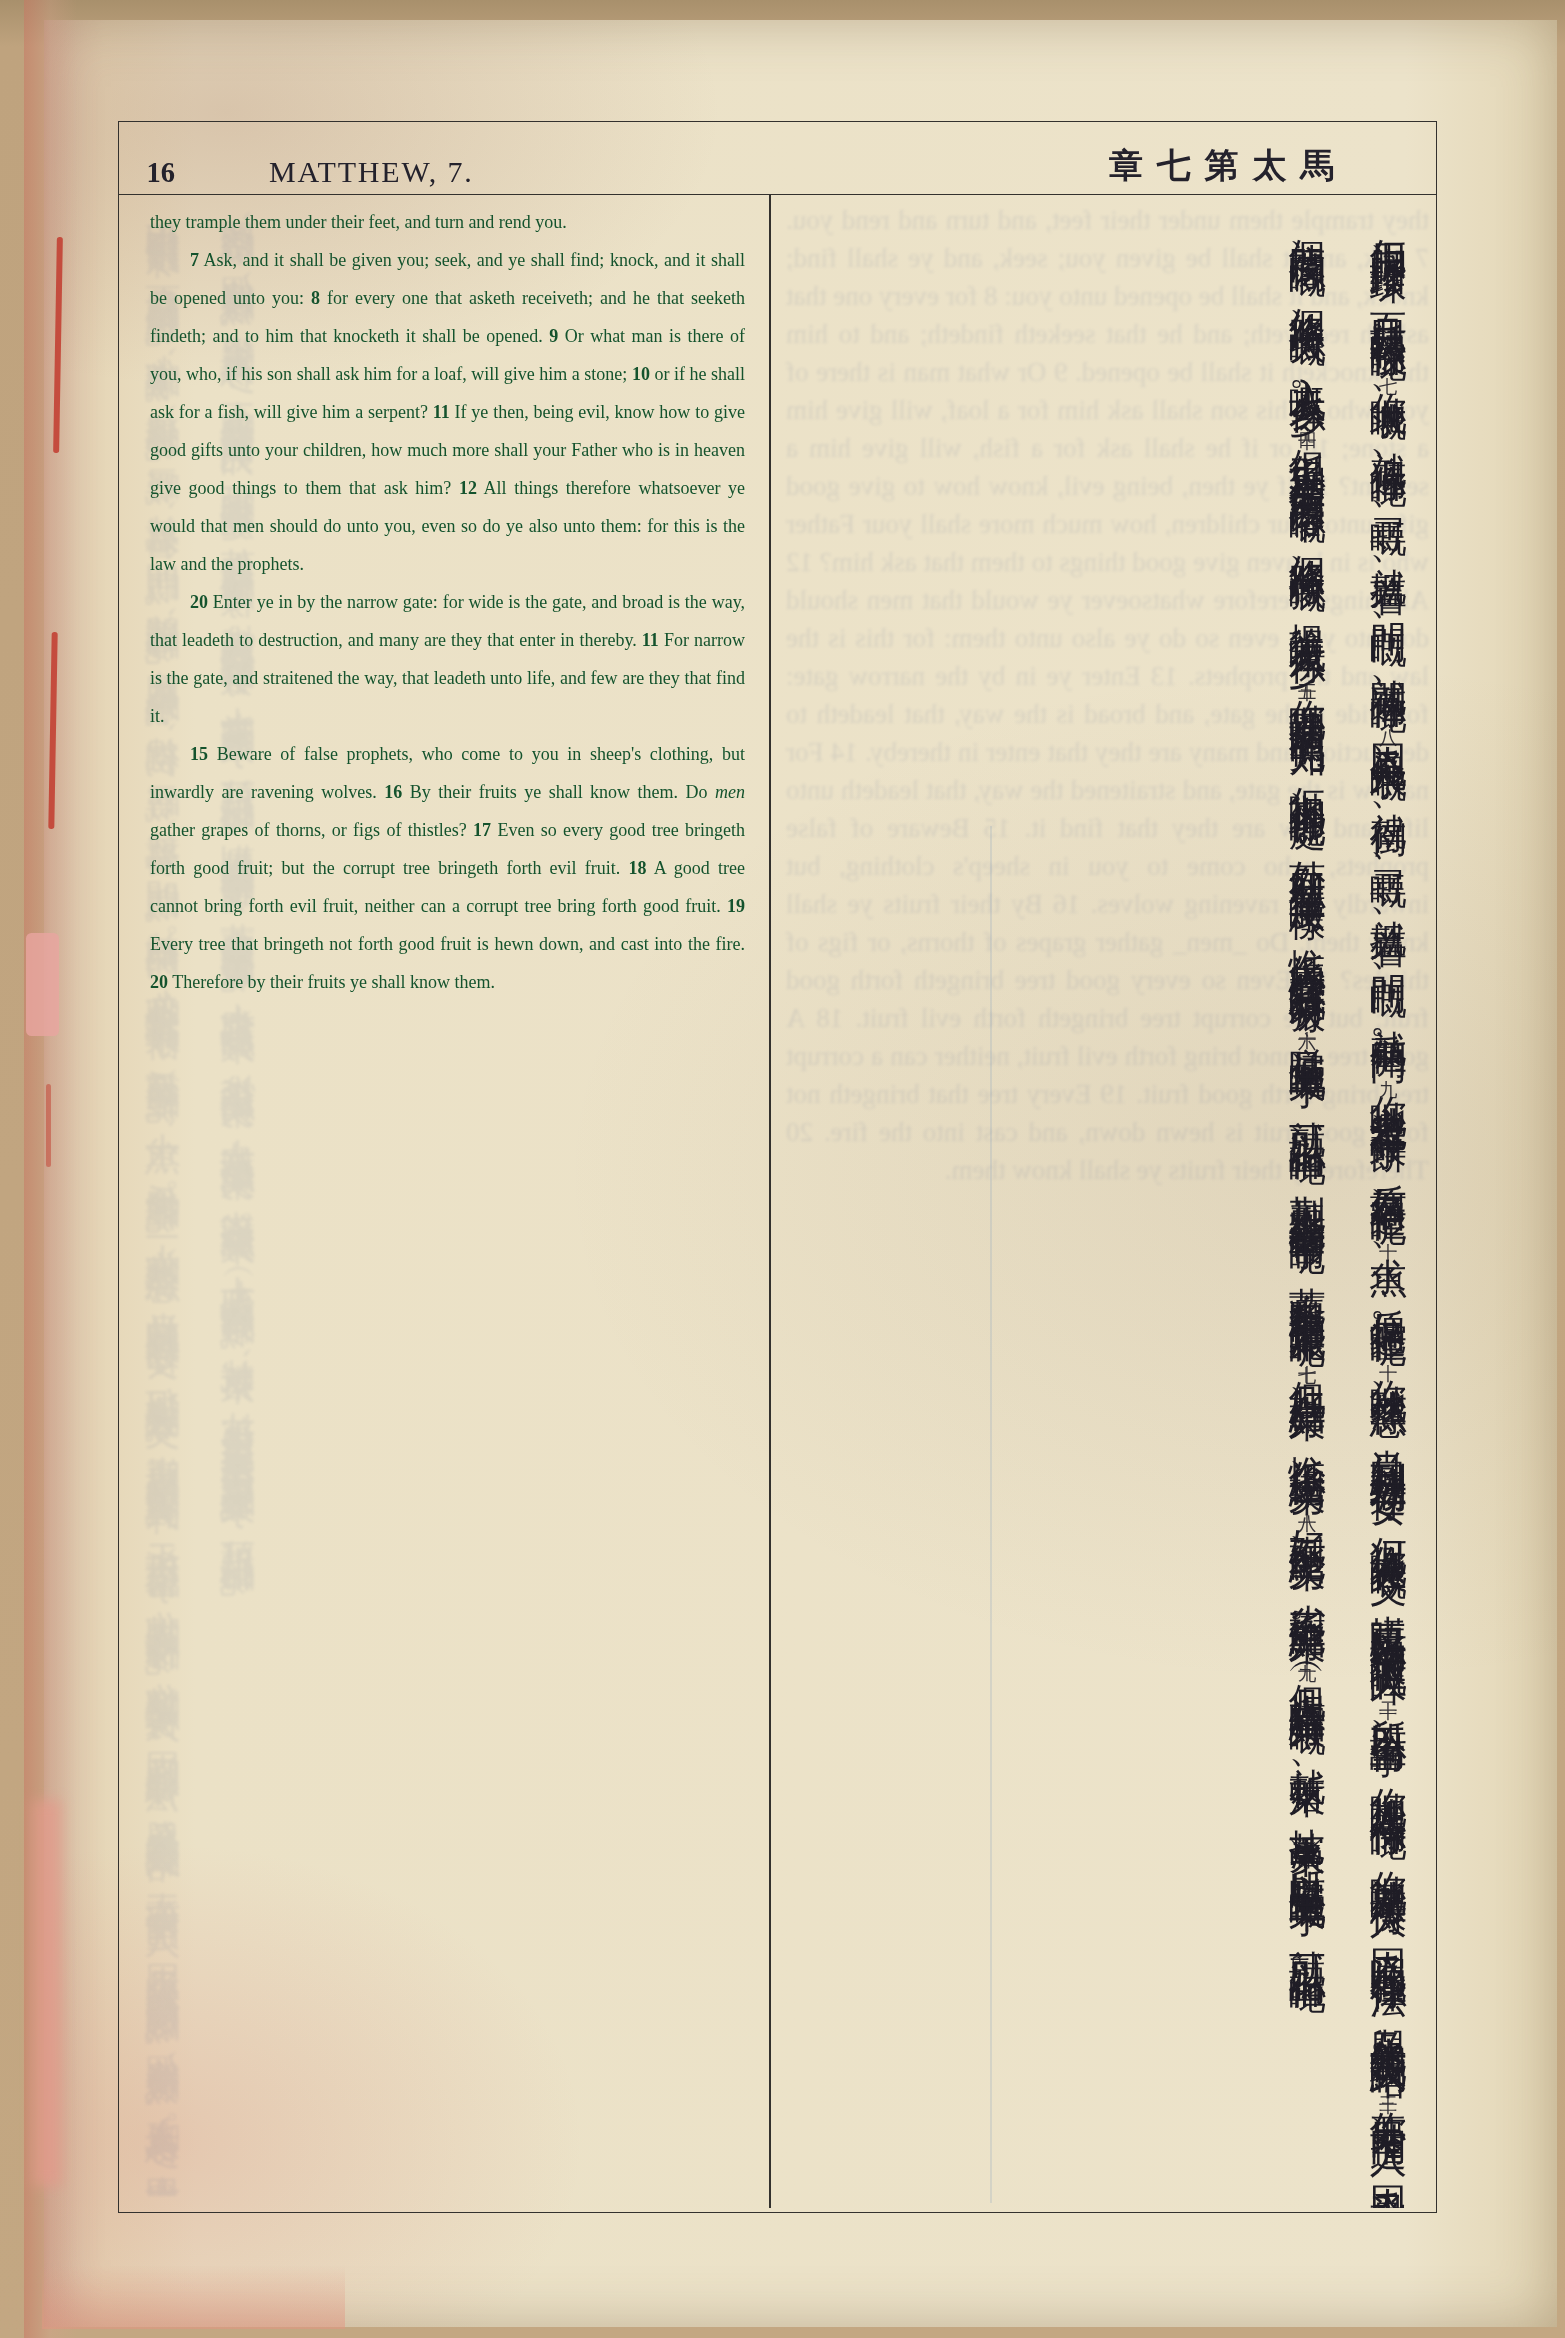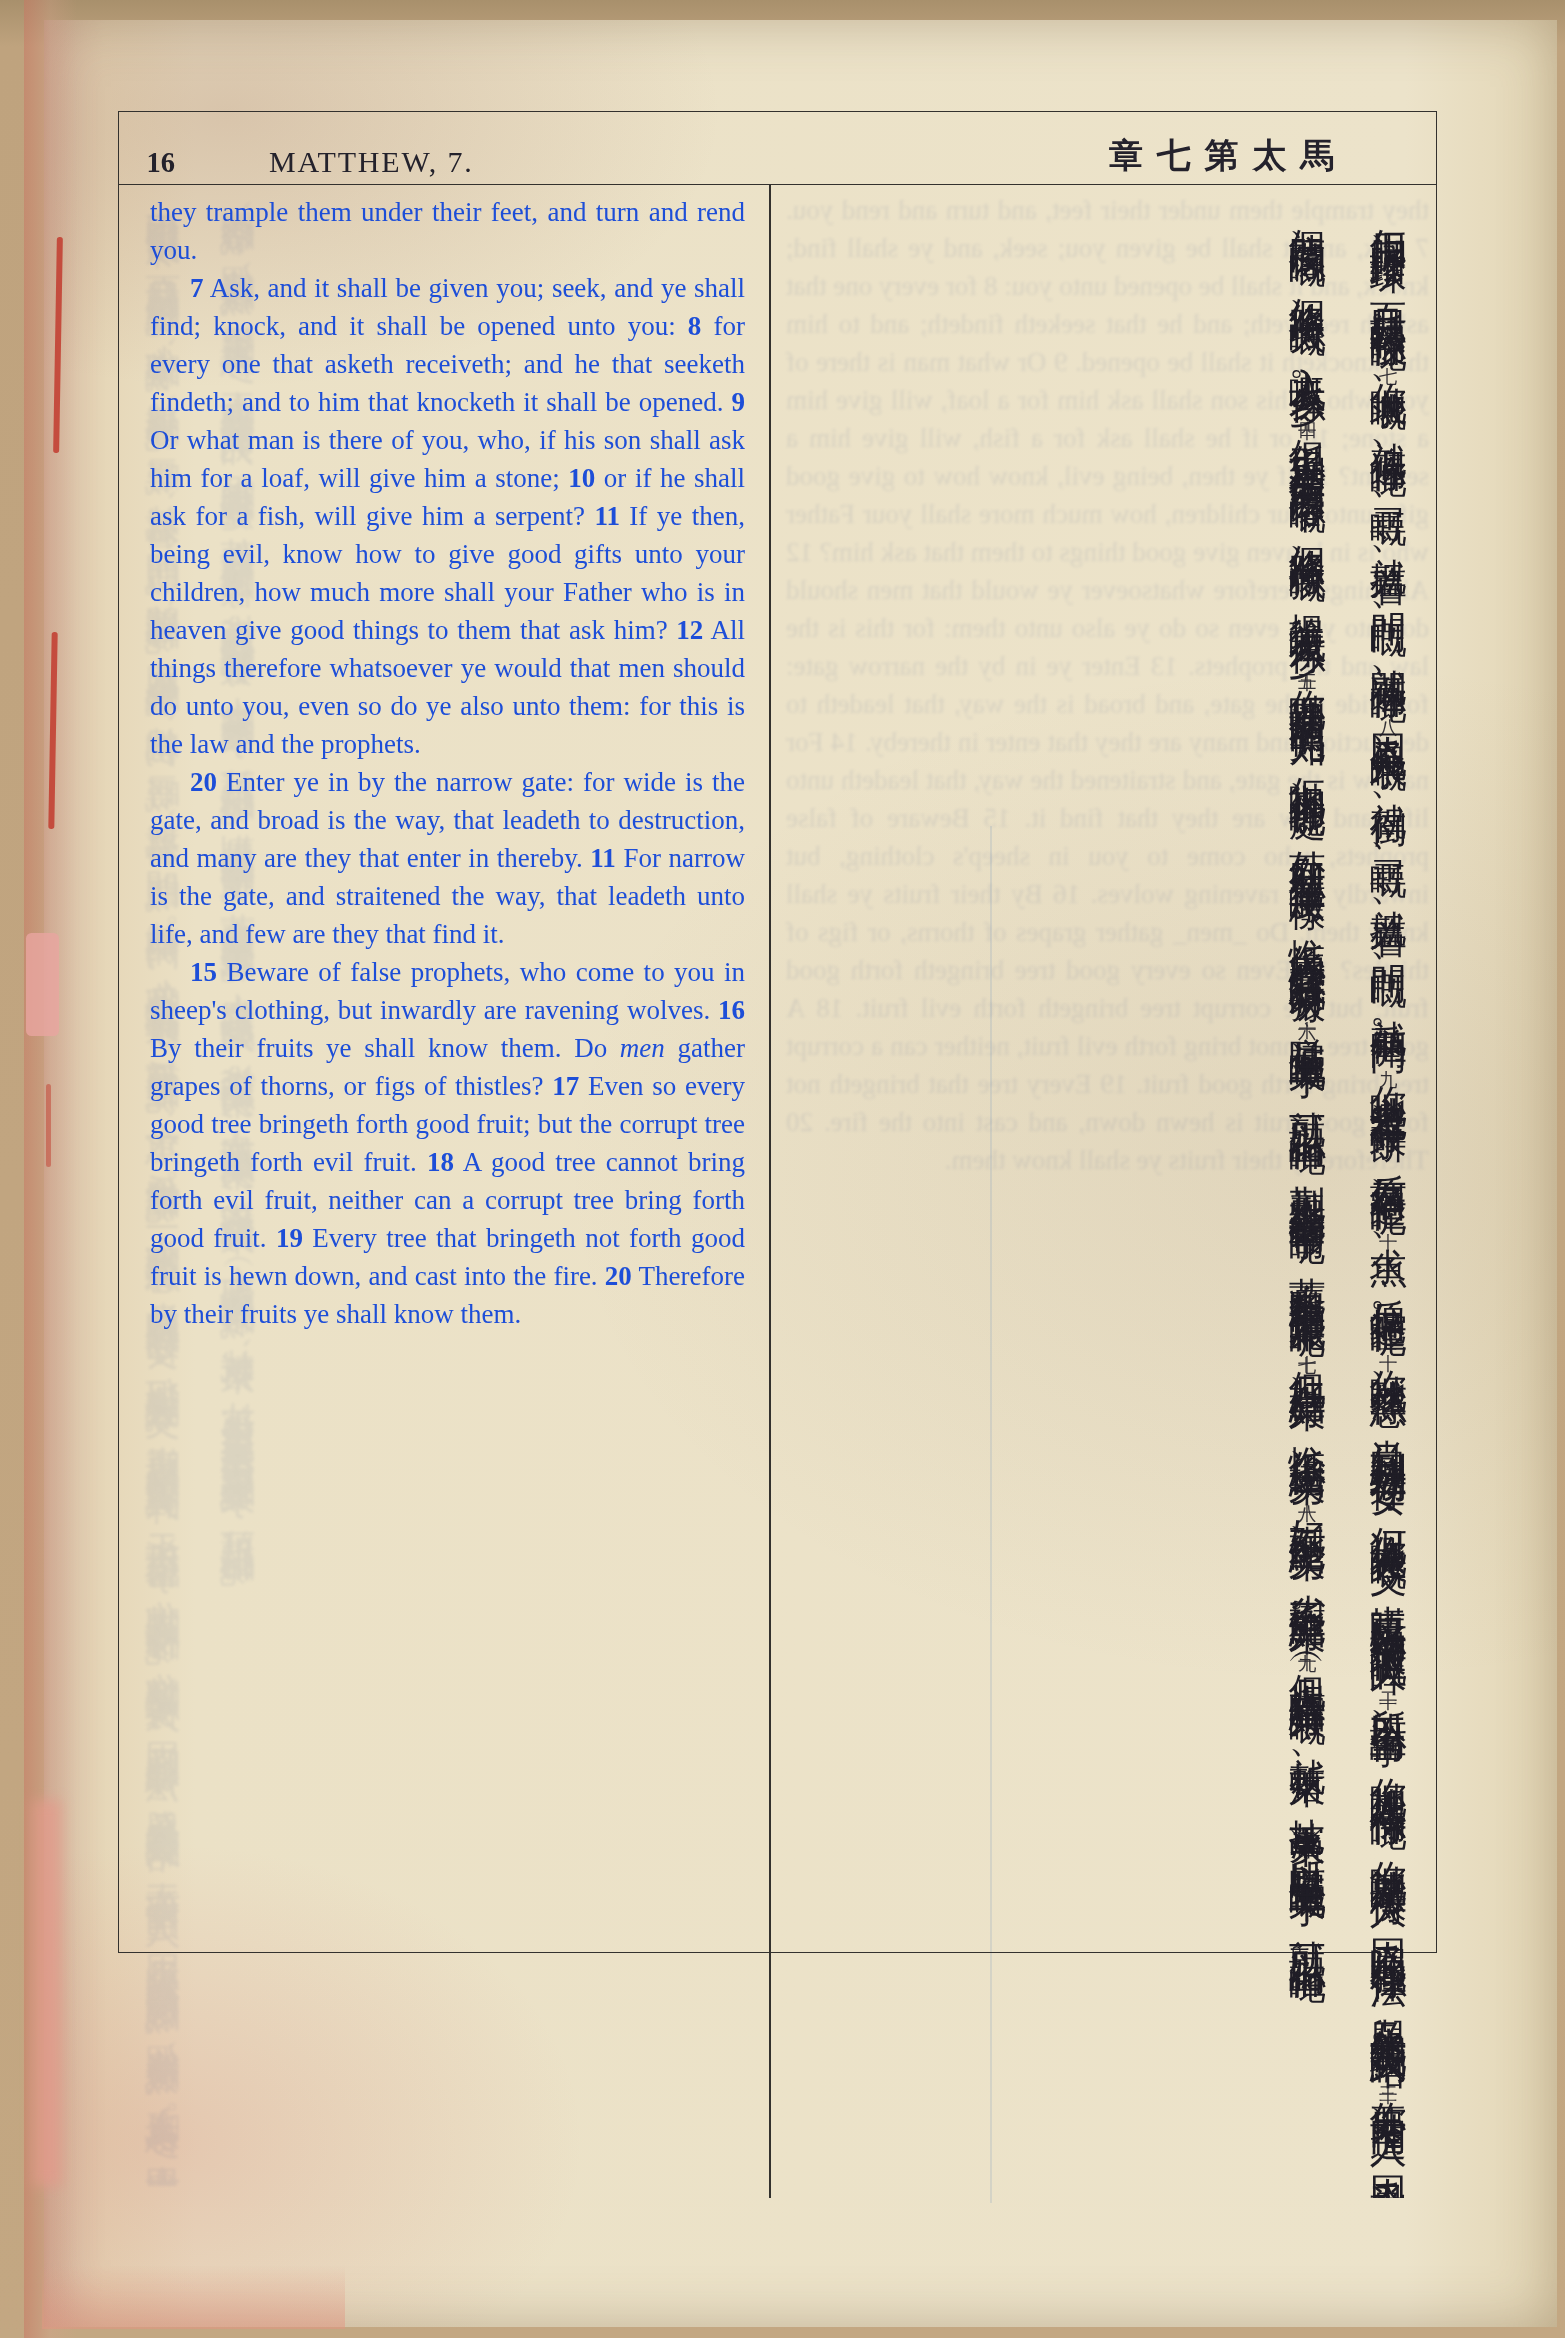--- a/index.html
+++ b/index.html
@@ -32,40 +32,40 @@
     background:#e8a5a0;border-radius:5.5px;opacity:.8;}
   .pink-smear{position:absolute;left:33px;top:1800px;width:27.5px;height:386px;
     background:#e59a8b;filter:blur(6.4px);opacity:.7;}
   .bottom-pink{position:absolute;left:42px;bottom:9.2px;width:303px;height:64px;
     background:linear-gradient(0deg,rgba(226,150,130,.55),transparent);}
   .crease{position:absolute;left:990px;top:826px;height:1377px;width:1.8px;
     background:#8fa6c0;opacity:.25;}
 
   
   .frame{
-    position:absolute;left:118px;top:111px;width:1319px;height:1842px;
+    position:absolute;left:118px;top:121px;width:1319px;height:2092px;
     border:1.8px solid #33312e;box-sizing:border-box;
   }
   .header{
     height:61px;display:flex;align-items:flex-end;
     padding:5.5px 24px 5.5px 27.5px;box-sizing:content-box;
     border-bottom:1.8px solid #33312e;
     color:#24222c;
   }
   .page-number{font-size:28.5px;font-weight:600;}
   .title-en{font-size:30px;font-weight:400;letter-spacing:1.8px;margin-left:94px;}
   .title-zh{margin-left:auto;margin-right:64px;font-size:34px;font-weight:700;
     letter-spacing:13.8px;font-family:"DejaVu Serif",serif;white-space:nowrap;}
 
   .cols{display:flex;height:2013px;position:relative;}
   .english{
     width:650px;box-sizing:border-box;
     padding:8.3px 24px 0 31px;
-    font-size:27px;line-height:38px;text-align:justify;
-    color:#1d4ed8;overflow:hidden;position:relative;z-index:2;
+    font-size:18px;line-height:38px;text-align:justify;
+    color:#14532d;overflow:hidden;position:relative;z-index:2;
   }
   .epara{margin:0;text-indent:40px;}
   .epara.cont{text-indent:0;}
   .epara b{font-weight:700;}
   .divider{width:1.8px;background:#33312e;position:relative;z-index:2;}
   .chinese{
     flex:1;box-sizing:border-box;
     padding:14.7px 7.3px 11px 5.5px;
     writing-mode:vertical-rl;
     font-family:"DejaVu Serif",serif;

